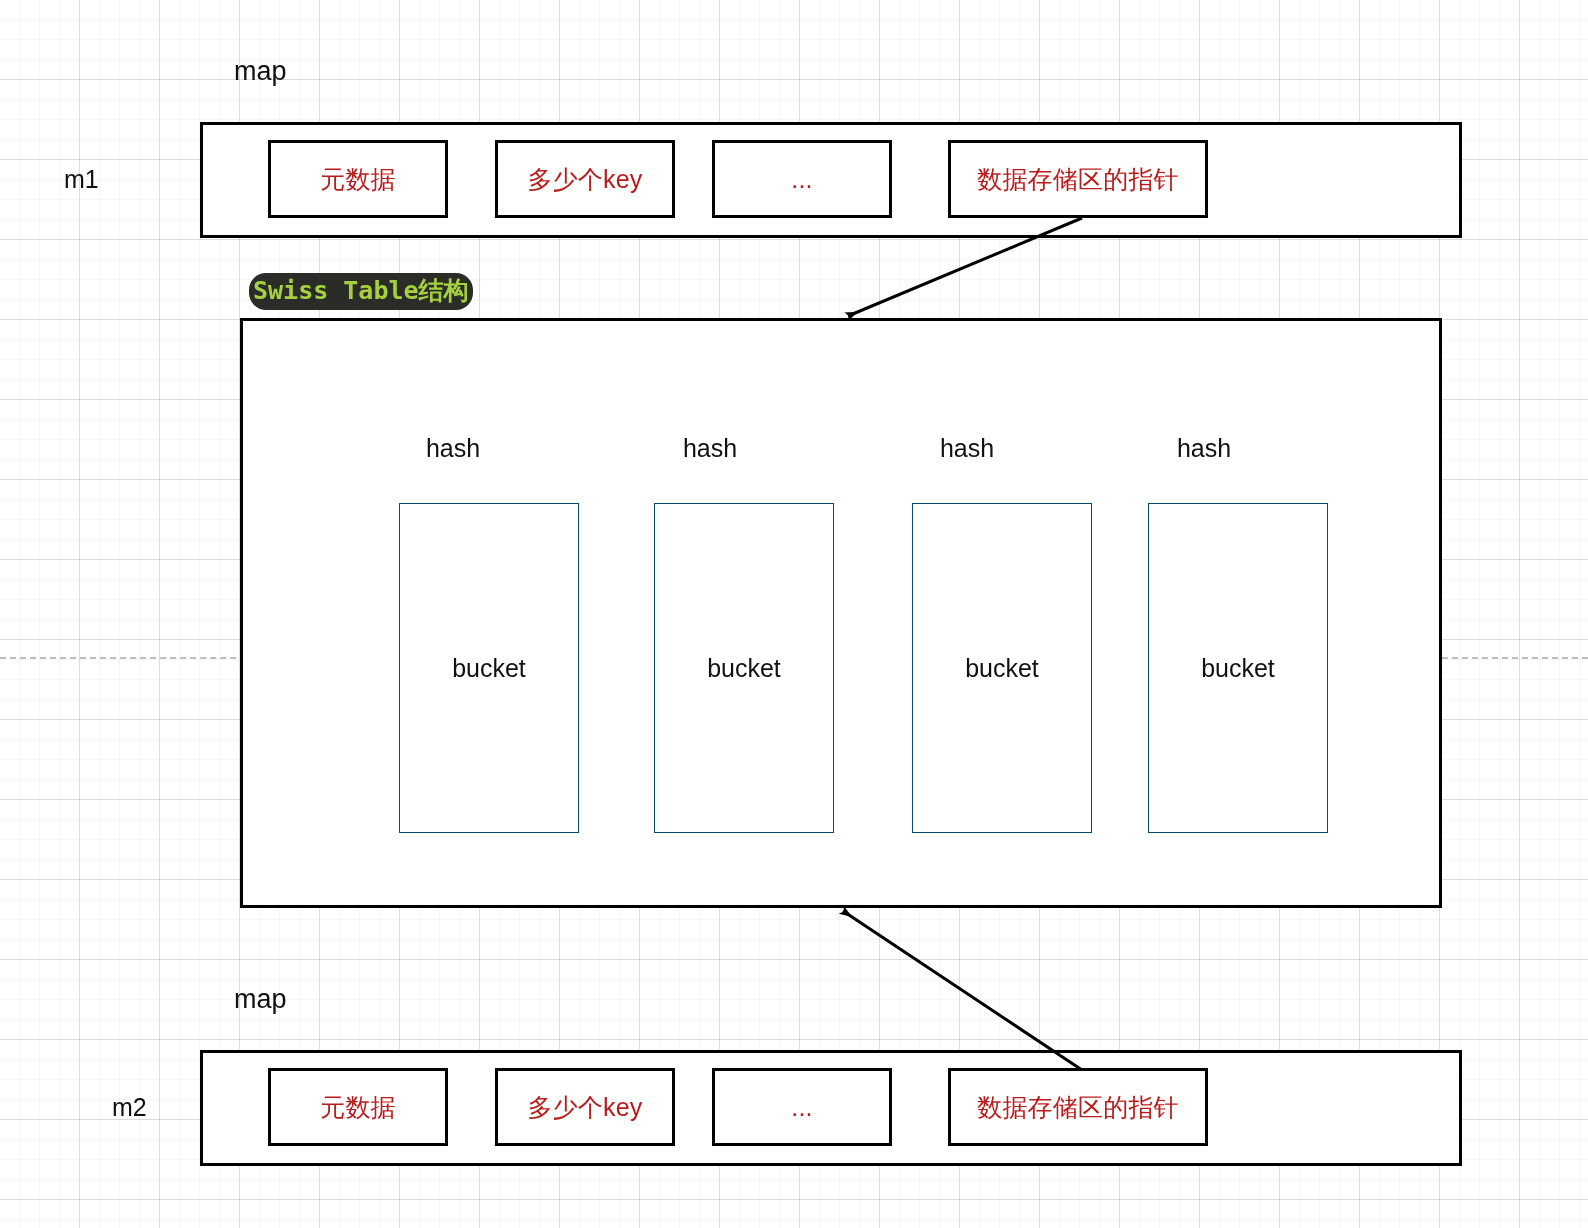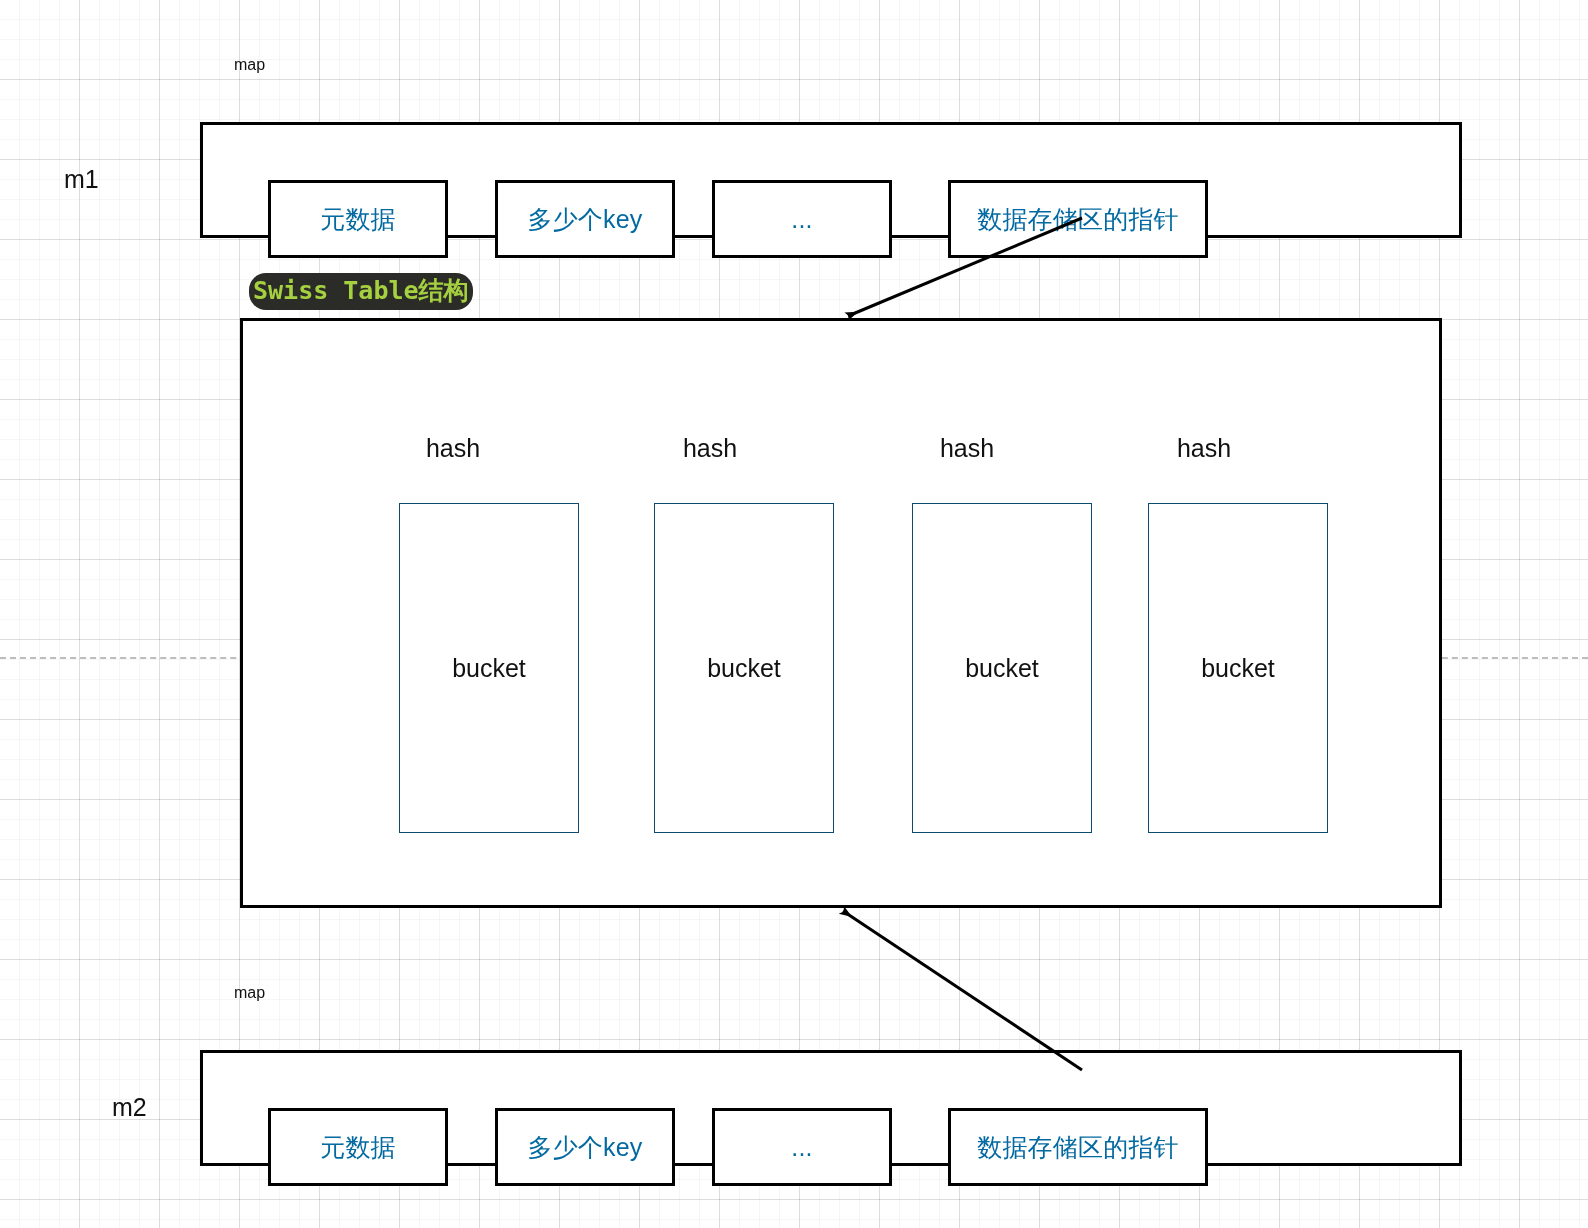--- a/index.html
+++ b/index.html
@@ -49,23 +49,22 @@
   }
 
   .field-box {
     background: #ffffff;
     border: 3px solid #000000;
     box-sizing: border-box;
     display: flex;
     align-items: center;
     justify-content: center;
     font-size: 25px;
-    color: #0369a1;
+    color: #b91c1c;
     letter-spacing: 0.2px;
-    margin-top: 40px;
   }
 
   .swiss-box {
     background: #ffffff;
     border: 3px solid #000000;
     box-sizing: border-box;
   }
 
   .bucket-box {
     background: #ffffff;
@@ -73,21 +72,21 @@
     box-sizing: border-box;
     display: flex;
     align-items: center;
     justify-content: center;
     font-size: 25px;
     color: #111111;
   }
 
   .plain-label {
     position: absolute;
-    font-size: 16px;
+    font-size: 27px;
     color: #111111;
     white-space: nowrap;
   }
 
   .hash-label {
     position: absolute;
     font-size: 25px;
     color: #111111;
     white-space: nowrap;
     text-align: center;

